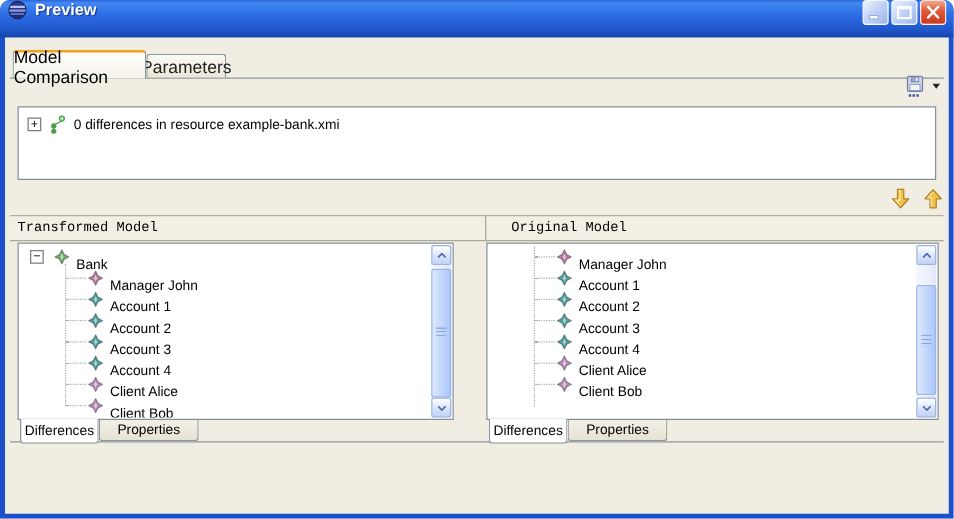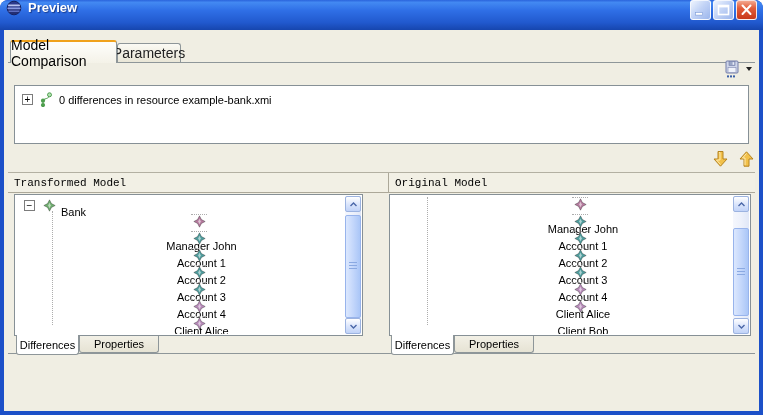--- a/index.html
+++ b/index.html
@@ -67,32 +67,32 @@
   .nav-arrows { left:690px; top:119px; width:62px; height:20px; display:flex; gap:6px; justify-content:flex-end; }
   .nav-btn { width:20px; height:20px; display:flex; align-items:center; justify-content:center; }
   
   .pane-header-bar {
     left:4px; top:142px; width:747px; height:21px;
     border-top:1px solid #b3b0a2; border-bottom:1px solid #aca899;
     background:#f2f0e5; display:flex;
   }
   .pane-header { display:flex; align-items:center; padding-left:6px; font-size:11px;font-family:Liberation Mono, monospace; }
   .pane-header.left { width:381px; border-right:1px solid #aca899; }
-  .pane-header.right { flex:1; }
+  .pane-header.right { flex:1;margin-left:14px; }
   
   .panel { background:#fff; border:1px solid #869096; }
   .panel.left { left:10px; top:164px; width:349px; height:142px; }
   .panel.right { left:385px; top:164px; width:362px; height:142px; }
   .tree { position:absolute; left:1px; top:2px; right:17px; bottom:1px; overflow:hidden; }
   .trow { height:17px; display:flex; align-items:center; position:relative; }
   .trow .lbl { margin-left:5px; white-space:nowrap;margin-top:12px; }
   .tree-icon { width:13px; height:13px; flex:0 0 auto; display:inline-block; }
   .root .expander { margin-left:8px; }
   .root .tree-icon { margin-left:8px; }
-  .child { padding-left:37px;flex-direction:column; }
+  .child { padding-left:37px; }
   .hconn { width:16px; height:0; border-top:1px dotted #adadad; flex:0 0 auto; margin-right:1px; }
   .vconn { position:absolute; width:0; border-left:1px dotted #adadad; }
   .vconn.left-panel { left:36px; top:14px; height:114px; }
   .vconn.right-panel { left:36px; top:0; height:128px; }
   
   .vscroll {
     position:absolute; top:1px; bottom:1px; right:1px; width:16px;
     background:linear-gradient(90deg,#f5f7fd 0%,#edf1fb 50%,#e0e7f7 100%);
   }
   .sb-btn {

